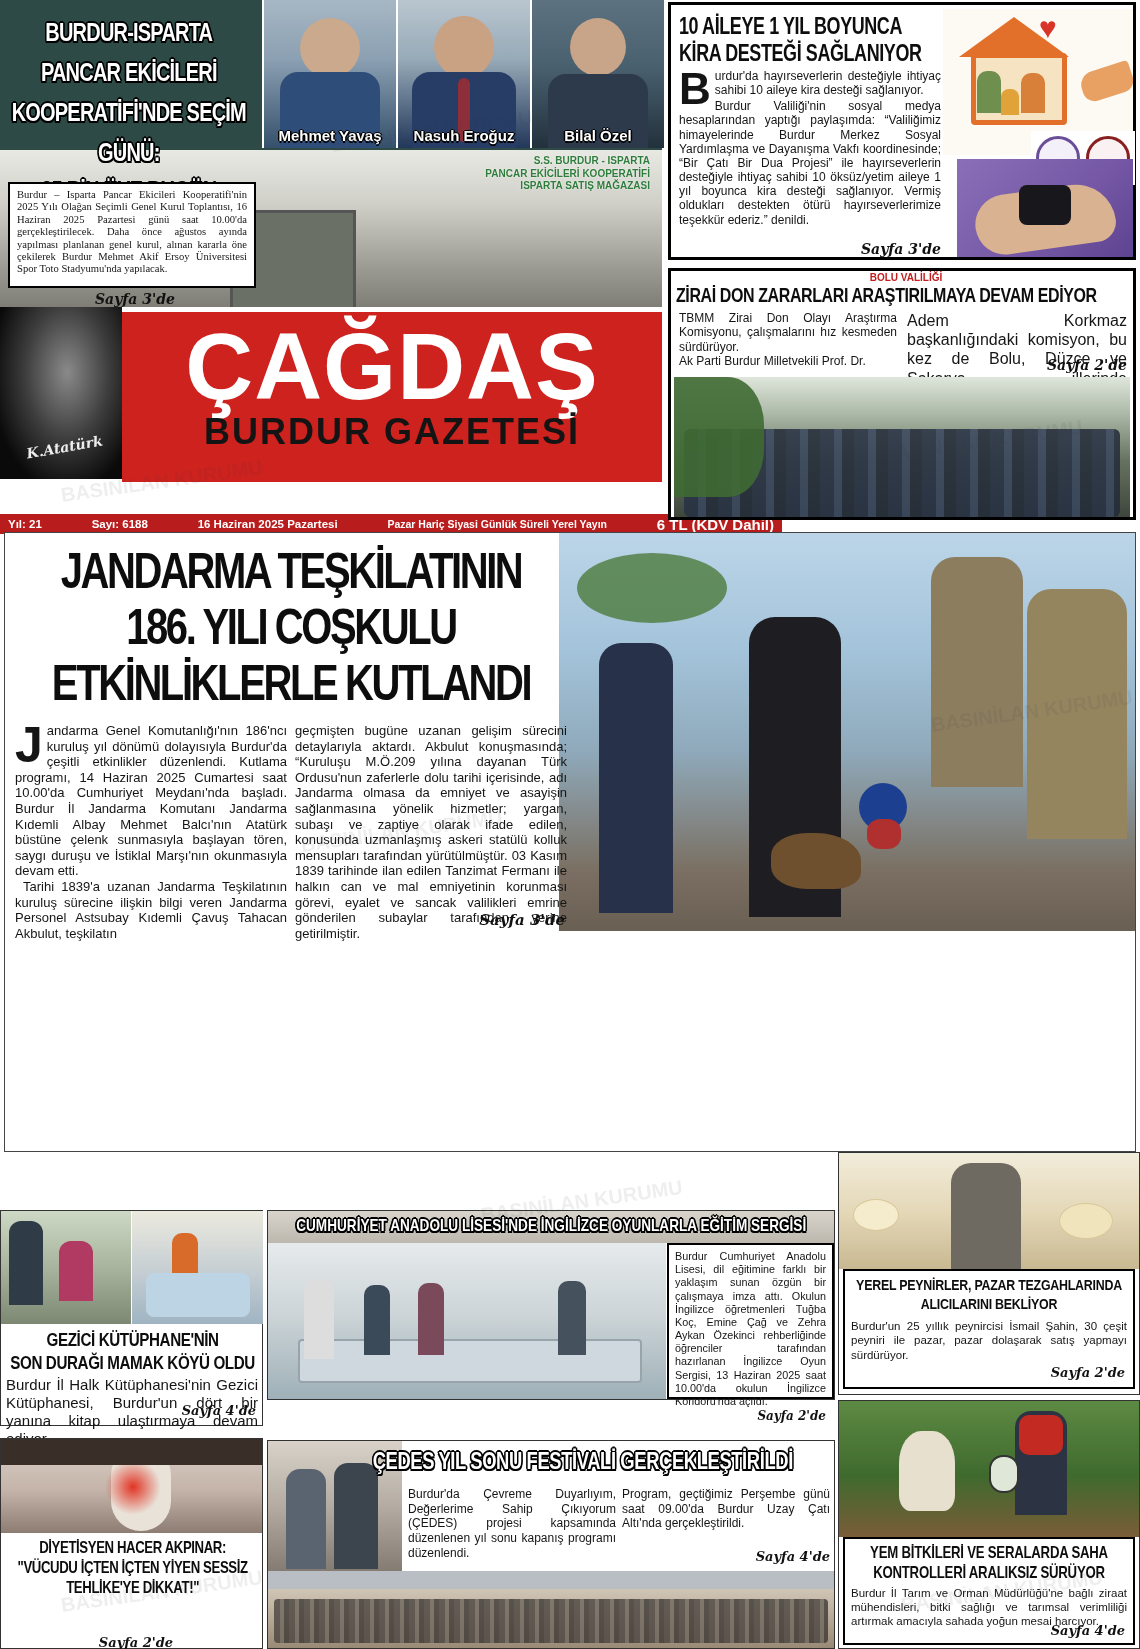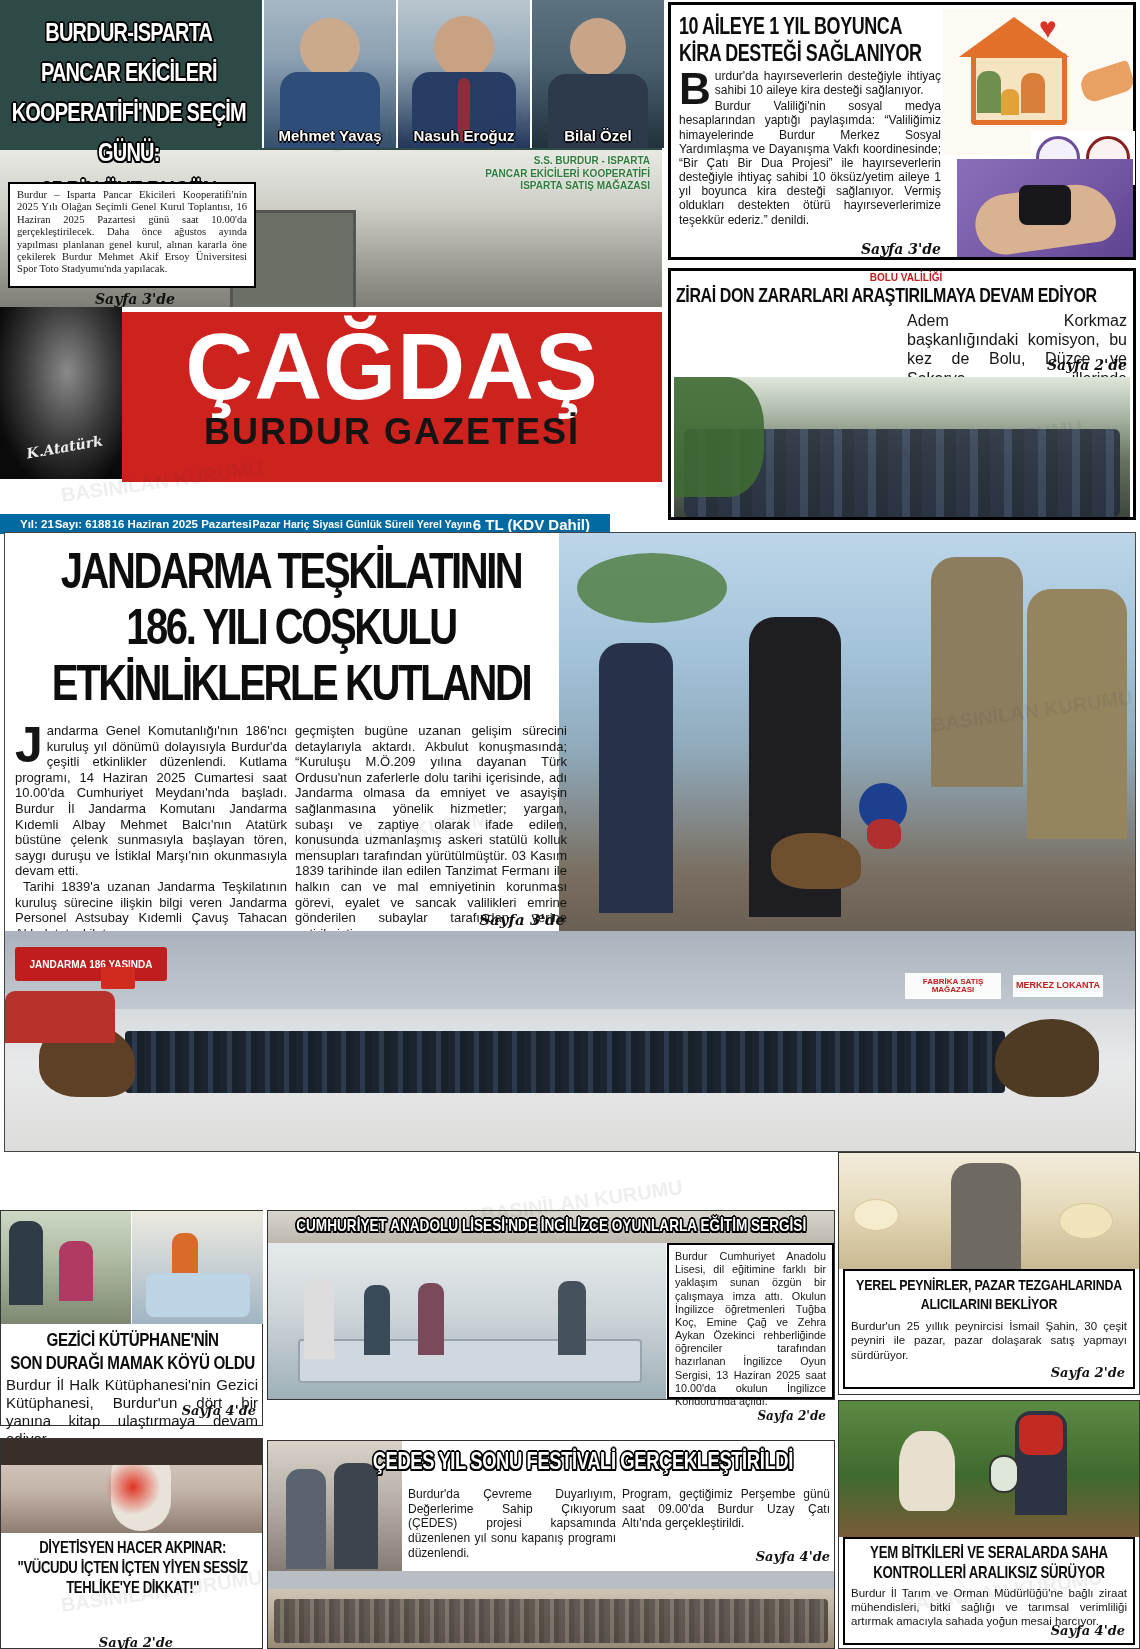--- a/index.html
+++ b/index.html
@@ -70,22 +70,22 @@
     <div class="abs pageref" style="left:60px;top:291px;width:150px;text-align:center;">Sayfa 3'de</div>
 
     <div class="ph" style="left:0;top:307px;width:122px;height:172px;background:radial-gradient(ellipse at 55% 38%,#8a8a8a 0%,#3c3c3c 45%,#0a0a0a 80%);">
       <div class="abs script" style="left:26px;top:132px;color:#eee;font-size:14px;transform:rotate(-10deg);">K.Atatürk</div>
     </div>
     <div class="abs" style="left:122px;top:312px;width:540px;height:170px;background:#ce221e;display:flex;flex-direction:column;align-items:center;justify-content:flex-start;">
       <div style="font-weight:bold;font-size:94px;line-height:1.18;color:#fff;letter-spacing:1px;">ÇAĞDAŞ</div>
       <div style="font-weight:bold;font-size:36px;line-height:1;color:#141414;letter-spacing:2px;margin-top:-9px;">BURDUR GAZETESİ</div>
     </div>
 
-    <div class="abs" style="left:0;top:514px;width:610px;height:20px;background:#0369a1;color:#fff;display:flex;align-items:center;
-                font-size:11.5px;font-weight:bold;padding:0 20px;box-sizing:border-box;justify-content:space-between;white-space:nowrap;">
+    <div class="abs" style="left:0;top:514px;width:782px;height:20px;background:#b91c1c;color:#fff;display:flex;align-items:center;
+                font-size:11.5px;font-weight:bold;padding:0 8px;box-sizing:border-box;justify-content:space-between;white-space:nowrap;">
       <span>Yıl: 21</span>
       <span>Sayı: 6188</span>
       <span>16 Haziran 2025 Pazartesi</span>
       <span style="font-size:10.5px;">Pazar Hariç Siyasi Günlük Süreli Yerel Yayın</span>
       <span style="font-size:15px;">6 TL (KDV Dahil)</span>
     </div>
   </div>
 
   <div class="abs border3" style="left:668px;top:2px;width:468px;height:258px;box-sizing:border-box;">
     <div class="abs hl hl-black" style="left:8px;top:8px;width:350px;transform:scaleX(.78);font-size:23px;line-height:1.18;text-align:left;letter-spacing:-.5px;">10 AİLEYE 1 YIL BOYUNCA
@@ -114,20 +114,22 @@
         <span class="dropcap">B</span><span>urdur'da hayırseverlerin desteğiyle ihtiyaç sahibi 10 aileye kira desteği sağlanıyor.</span>
       </div>
       <div class="body-txt" style="font-size:12px;line-height:1.18;margin-top:2px;">Burdur Valiliği'nin sosyal medya hesaplarından yaptığı paylaşımda: “Valiliğimiz himayelerinde Burdur Merkez Sosyal Yardımlaşma ve Dayanışma Vakfı koordinesinde; “Bir Çatı Bir Dua Projesi” ile hayırseverlerin desteğiyle ihtiyaç sahibi 10 öksüz/yetim aileye 1 yıl boyunca kira desteği sağlanıyor. Vermiş oldukları destekten ötürü hayırseverlerimize teşekkür ederiz.” denildi.</div>
     </div>
     <div class="abs pageref" style="left:150px;top:236px;width:120px;text-align:right;">Sayfa 3'de</div>
   </div>
 
   <div class="abs border3" style="left:668px;top:268px;width:468px;height:252px;box-sizing:border-box;">
     <div class="abs" style="left:170px;top:1px;width:130px;color:#c21d1d;font-weight:bold;font-size:10px;text-align:center;">BOLU VALİLİĞİ</div>
     <div class="abs hl hl-black" style="left:5px;top:13px;width:570px;transform:scaleX(.8);font-size:20px;line-height:1.1;text-align:left;letter-spacing:-.5px;white-space:pre;">ZİRAİ DON ZARARLARI ARAŞTIRILMAYA DEVAM EDİYOR</div>
+    <div class="abs body-txt" style="left:8px;top:40px;width:218px;font-size:12px;line-height:1.2;white-space:pre-line;">TBMM Zirai Don Olayı Araştırma Komisyonu, çalışmalarını hız kesmeden sürdürüyor.
+Ak Parti Burdur Milletvekili Prof. Dr.</div>
     <div class="abs body-txt" style="left:236px;top:40px;width:220px;font-size:16px;line-height:1.2;">Adem Korkmaz başkanlığındaki komisyon, bu kez de Bolu, Düzce ve Sakarya illerinde incelemelerde bulundu.</div>
     <div class="abs pageref" style="left:346px;top:86px;width:110px;text-align:right;">Sayfa 2'de</div>
     <div class="ph" style="left:3px;top:106px;width:456px;height:140px;background:linear-gradient(180deg,#dfe6db 0%,#aebbaa 25%,#66725f 60%,#3e463c 100%);">
       <div class="abs" style="left:10px;top:52px;width:436px;height:88px;background:repeating-linear-gradient(90deg,#273043 0 14px,#39465e 14px 22px,#222a38 22px 34px);opacity:.85;border-radius:6px;"></div>
       <div class="figure" style="left:0;top:0;width:90px;height:120px;background:#3f6a33;border-radius:0 40% 40% 0;opacity:.9;"></div>
     </div>
   </div>
 
   <div class="abs" style="left:4px;top:532px;width:1132px;height:620px;border:1px solid #444;box-sizing:border-box;background:#fff;">
     <div class="ph" style="left:554px;top:0;width:576px;height:398px;background:linear-gradient(180deg,#bcd5e8 0%,#a3c3da 30%,#8fa9ba 55%,#7a6f62 85%,#695f52 100%);">
@@ -147,32 +149,20 @@
 
     <div class="abs" style="left:10px;top:190px;width:272px;">
       <div class="body-txt" style="font-size:13px;line-height:1.2;">
         <span class="dropcap" style="font-size:50px;">J</span><span>andarma Genel Komutanlığı'nın 186'ncı kuruluş yıl dönümü dolayısıyla Burdur'da çeşitli etkinlikler düzenlendi. Kutlama programı, 14 Haziran 2025 Cumartesi saat 10.00'da Cumhuriyet Meydanı'nda başladı. Burdur İl Jandarma Komutanı Jandarma Kıdemli Albay Mehmet Balcı'nın Atatürk büstüne çelenk sunmasıyla başlayan tören, saygı duruşu ve İstiklal Marşı'nın okunmasıyla devam etti.</span>
       </div>
       <div class="body-txt" style="font-size:13px;line-height:1.2;text-indent:8px;">Tarihi 1839'a uzanan Jandarma Teşkilatının kuruluş sürecine ilişkin bilgi veren Jandarma Personel Astsubay Kıdemli Çavuş Tahacan Akbulut, teşkilatın</div>
     </div>
     <div class="abs body-txt" style="left:290px;top:190px;width:272px;font-size:13px;line-height:1.2;">geçmişten bugüne uzanan gelişim sürecini detaylarıyla aktardı. Akbulut konuşmasında; “Kuruluşu M.Ö.209 yılına dayanan Türk Ordusu'nun zaferlerle dolu tarihi içerisinde, adı Jandarma olmasa da emniyet ve asayişin sağlanmasına yönelik hizmetler; yargan, subaşı ve zaptiye olarak ifade edilen, konusunda uzmanlaşmış askeri statülü kolluk mensupları tarafından yürütülmüştür. 03 Kasım 1839 tarihinde ilan edilen Tanzimat Fermanı ile halkın can ve mal emniyetinin korunması görevi, eyalet ve sancak valilikleri emrine gönderilen subaylar tarafından yerine getirilmiştir.</div>
     <div class="abs pageref" style="left:430px;top:378px;width:130px;text-align:right;font-size:15px;">Sayfa 3'de</div>
 
-    <div class="ph" style="left:0;top:398px;width:1130px;height:220px;background:linear-gradient(180deg,#c9d0d8 0%,#d6dadd 35%,#e8e9ea 60%,#dcdcda 100%);">
-      <div class="abs" style="left:0;top:0;width:1130px;height:78px;background:linear-gradient(180deg,#aab3bd 0%,#c2c8cf 100%);"></div>
-      <div class="abs" style="left:10px;top:16px;width:152px;height:34px;background:#c01d1d;color:#fff;font-weight:bold;font-size:10px;
-                  display:flex;align-items:center;justify-content:center;text-align:center;border-radius:3px;">JANDARMA 186 YAŞINDA</div>
-      <div class="abs sign-red" style="left:900px;top:42px;width:96px;height:26px;font-size:8px;">FABRİKA SATIŞ MAĞAZASI</div>
-      <div class="abs sign-red" style="left:1008px;top:44px;width:90px;height:22px;font-size:9px;">MERKEZ LOKANTA</div>
-      <div class="abs" style="left:120px;top:100px;width:880px;height:62px;background:repeating-linear-gradient(90deg,#1c2430 0 7px,#2c3a4e 7px 12px,#18202a 12px 19px);border-radius:4px;"></div>
-      <div class="figure" style="left:34px;top:92px;width:96px;height:74px;background:#5d4026;border-radius:45% 55% 30% 40%;"></div>
-      <div class="figure" style="left:990px;top:88px;width:104px;height:78px;background:#4f3a24;border-radius:55% 45% 35% 40%;"></div>
-      <div class="figure" style="left:0;top:60px;width:110px;height:52px;background:#b8322c;border-radius:10px 10px 0 0;"></div>
-      <div class="figure" style="left:96px;top:36px;width:34px;height:22px;background:#d12b1f;border-radius:2px;"></div>
-    </div>
   </div>
 
   <div class="abs" style="left:0;top:1210px;width:263px;height:216px;border:1px solid #333;box-sizing:border-box;">
     <div class="ph" style="left:0;top:0;width:130px;height:113px;background:linear-gradient(180deg,#cdd8c5 0%,#a9b49e 50%,#7d8872 100%);">
       <div class="figure" style="left:58px;top:30px;width:34px;height:60px;background:#b03a62;border-radius:12px 12px 0 0;"></div>
       <div class="figure" style="left:8px;top:10px;width:34px;height:84px;background:#2f3b46;border-radius:12px 12px 0 0;"></div>
     </div>
     <div class="ph" style="left:131px;top:0;width:131px;height:113px;background:linear-gradient(180deg,#eceadf 0%,#c4cdd2 55%,#9fb4c2 100%);">
       <div class="abs" style="left:14px;top:62px;width:104px;height:44px;background:#bcd4e4;border-radius:8px;"></div>
       <div class="figure" style="left:40px;top:22px;width:26px;height:40px;background:#d86a2a;border-radius:10px 10px 0 0;"></div>

